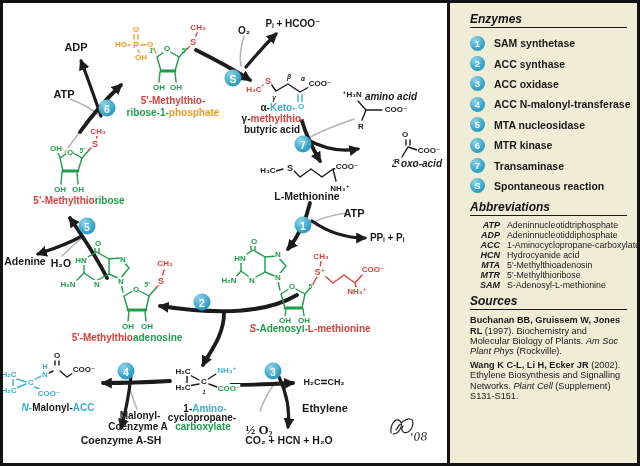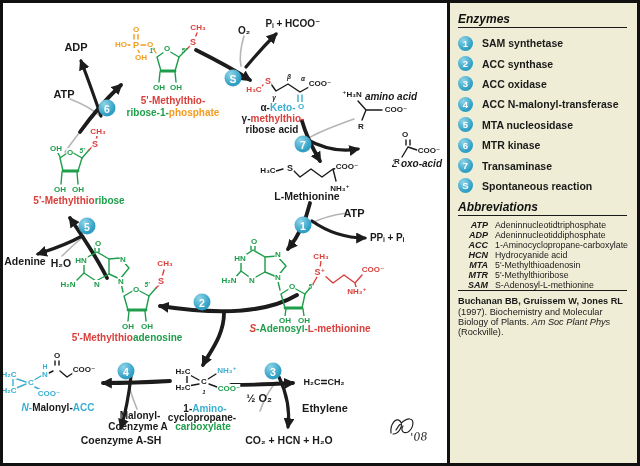--- a/index.html
+++ b/index.html
@@ -19,21 +19,21 @@
              align-items:center;justify-content:center;box-sizing:border-box;}
   .cycle-box div{font-size:10.5px;font-weight:700;color:#111;line-height:13px;letter-spacing:.2px;}
   .signature{position:absolute;left:419px;top:437px;transform:translate(-50%,-50%) rotate(-4deg);
              font-family:"DejaVu Serif",serif;font-style:italic;font-size:11px;color:#222;}
   
   .sidebar{position:absolute;left:444px;top:0;right:0;bottom:0;background:#efedd5;
            border-left:3px solid #111;box-sizing:border-box;}
   .sb-header{height:30px;background:#2e8b31;border-bottom:3px solid #111;display:flex;
              align-items:center;justify-content:center;}
   .sb-header h1{margin:0;font-size:13.5px;font-weight:700;color:#fff;letter-spacing:.2px;}
-  .sb-body{padding:5px 10px 0 8px;}
+  .sb-body{padding:5px 10px 0 20px;}
   .sb-section h2{margin:4px 0 1px;font-size:12px;font-style:italic;font-weight:700;color:#111;}
   .sb-rule{border:0;border-top:1.5px solid #1a1a1a;margin:0 0 5px;}
   .enzyme-row{display:flex;align-items:center;height:20.4px;}
   .enzyme-row .scirc{width:15px;height:15px;border-radius:50%;flex:0 0 15px;
       background:radial-gradient(circle at 35% 28%,#8ed4e8,#2f9fc4 65%);color:#fff;font-weight:700;
       font-size:9.5px;display:flex;align-items:center;justify-content:center;margin-right:9px;}
   .enzyme-row .elabel{font-size:10.5px;font-weight:700;color:#1a1a1a;white-space:nowrap;}
   .abbr-row{display:flex;line-height:9.9px;}
   .abbr-row .abbr{width:30px;text-align:right;font-size:9px;font-weight:700;font-style:italic;color:#1a1a1a;flex:0 0 30px;}
   .abbr-row .def{margin-left:7px;font-size:8.8px;color:#1a1a1a;white-space:nowrap;}
@@ -147,31 +147,31 @@
         <span class="dt" style="left: 293px; top: 24px; font-size: 10px;"><span style="color: rgb(26, 26, 26);">Pᵢ + HCOO⁻</span></span>
         <span class="dt" style="left: 391px; top: 97px; font-size: 10px; font-style: italic;"><span style="color: rgb(26, 26, 26);">amino acid</span></span>
         <span class="dt" style="left: 417px; top: 164px; font-size: 10px; font-style: italic;"><span style="color: rgb(26, 26, 26);">2-oxo-acid</span></span>
         <span class="dt" style="left: 354px; top: 213px; font-size: 11px;"><span style="color: rgb(26, 26, 26);">ATP</span></span>
         <span class="dt" style="left: 387px; top: 238px; font-size: 10px;"><span style="color: rgb(26, 26, 26);">PPᵢ + Pᵢ</span></span>
         <span class="dt" style="left: 25px; top: 261px; font-size: 10.5px;"><span style="color: rgb(26, 26, 26);">Adenine</span></span>
         <span class="dt" style="left: 61px; top: 263px; font-size: 10.5px;"><span style="color: rgb(26, 26, 26);">H₂O</span></span>
         <span class="dt" style="left: 140px; top: 416px; font-size: 10px;"><span style="color: rgb(26, 26, 26);">Malonyl-</span></span>
         <span class="dt" style="left: 138px; top: 427px; font-size: 10px;"><span style="color: rgb(26, 26, 26);">Coenzyme A</span></span>
         <span class="dt" style="left: 121px; top: 440px; font-size: 10.5px;"><span style="color: rgb(26, 26, 26);">Coenzyme A-SH</span></span>
-        <span class="dt" style="left: 259px; top: 398px; font-size: 11px;"><span style="color: rgb(26, 26, 26);">½ O₂</span></span>
+        <span class="dt" style="left: 259px; top: 429px; font-size: 13px; font-family: Liberation Serif, serif;"><span style="color: rgb(26, 26, 26);">½ O₂</span></span>
         <span class="dt" style="left: 325px; top: 408px; font-size: 11px;"><span style="color: rgb(26, 26, 26); text-align: right;">Ethylene</span></span>
         <span class="dt" style="left: 289px; top: 440px; font-size: 10.5px;"><span style="color: rgb(26, 26, 26);">CO₂ + HCN + H₂O</span></span>
         <span class="dt" style="left: 173px; top: 101px; font-size: 10px;"><span style="color: rgb(217, 64, 60);">5'-Methylthio-</span></span>
         <span class="dt" style="left: 173px; top: 113px; font-size: 10px;"><span style="color: rgb(30, 158, 75);">ribose-1-</span><span style="color: rgb(244, 156, 31);">phosphate</span></span>
         <span class="dt" style="left: 79px; top: 201px; font-size: 10px;"><span style="color: rgb(217, 64, 60);">5'-Methylthio</span><span style="color: rgb(30, 158, 75);">ribose</span></span>
         <span class="dt" style="left: 127px; top: 338px; font-size: 10px;"><span style="color: rgb(217, 64, 60);">5'-Methylthio</span><span style="color: rgb(30, 158, 75);">adenosine</span></span>
         <span class="dt" style="left: 310px; top: 329px; font-size: 10px;"><span style="color: rgb(217, 64, 60); font-style: italic;">S</span><span style="color: rgb(30, 158, 75);">-Adenosyl-</span><span style="color: rgb(217, 64, 60);">L-methionine</span></span>
         <span class="dt" style="left: 278px; top: 108px; font-size: 10px;"><span style="color: rgb(26, 26, 26);">α-</span><span style="color: rgb(59, 175, 209);">Keto-</span></span>
         <span class="dt" style="left: 273px; top: 119px; font-size: 10px;"><span style="color: rgb(26, 26, 26);">γ-</span><span style="color: rgb(217, 64, 60);">methylthio-</span></span>
-        <span class="dt" style="left: 272px; top: 130px; font-size: 10px;"><span style="color: rgb(26, 26, 26);">ribose acid</span></span>
+        <span class="dt" style="left: 272px; top: 130px; font-size: 10px;"><span style="color: rgb(26, 26, 26);">butyric acid</span></span>
         <span class="dt" style="left: 307px; top: 196px; font-size: 10.5px;"><span style="color: rgb(26, 26, 26);">L-Methionine</span></span>
         <span class="dt" style="left: 58px; top: 408px; font-size: 10px;"><span style="color: rgb(59, 175, 209); font-style: italic;">N</span><span style="color: rgb(59, 175, 209);">-</span><span style="color: rgb(26, 26, 26);">Malonyl-</span><span style="color: rgb(59, 175, 209);">ACC</span></span>
         <span class="dt" style="left: 205px; top: 409px; font-size: 10px;"><span style="color: rgb(26, 26, 26);">1-</span><span style="color: rgb(59, 175, 209);">Amino-</span></span>
         <span class="dt" style="left: 202px; top: 418px; font-size: 10px;"><span style="color: rgb(26, 26, 26);">cyclopropane-</span></span>
         <span class="dt" style="left: 203px; top: 427px; font-size: 10px;"><span style="color: rgb(30, 158, 75);">carboxylate</span></span>
         <span class="dt atom" style="left: 121px; top: 45px; font-size: 8px;"><span style="color: rgb(244, 156, 31);">HO</span></span>
         <span class="dt atom" style="left: 136px; top: 45px; font-size: 9px;"><span style="color: rgb(244, 156, 31);">P</span></span>
         <span class="dt atom" style="left: 136px; top: 30px; font-size: 8px;"><span style="color: rgb(244, 156, 31);">O</span></span>
         <span class="dt atom" style="left: 141px; top: 58px; font-size: 8px;"><span style="color: rgb(244, 156, 31);">OH</span></span>
         <span class="dt atom" style="left: 150px; top: 45px; font-size: 8px;"><span style="color: rgb(244, 156, 31);">O</span></span>
@@ -327,21 +327,23 @@
               <span class="abbr">MTR</span>
               <span class="def">5'-Methylthioribose</span>
             </div>
             <div class="abbr-row">
               <span class="abbr">SAM</span>
               <span class="def">S-Adenosyl-L-methionine</span>
             </div>
           </div>
       </div>
       <div class="sb-section">
+        <h2>Sources</h2>
         <hr class="sb-rule">
         <div id="source-list">
             <p class="source"><span class="b">Buchanan BB, Gruissem W, Jones RL</span><span> (1997). Biochemistry and Molecular Biology of Plants. </span><span class=" i">Am Soc Plant Phys</span><span> (Rockville).</span></p>
+            <p class="source"><span class="b">Wang K C-L, Li H, Ecker JR</span><span> (2002). Ethylene Biosynthesis and Signalling Networks. </span><span class=" i">Plant Cell</span><span> (Supplement) S131-S151.</span></p>
           </div>
       </div>
     </div>
   </div>
 
 </div>
 
 </body></html>

